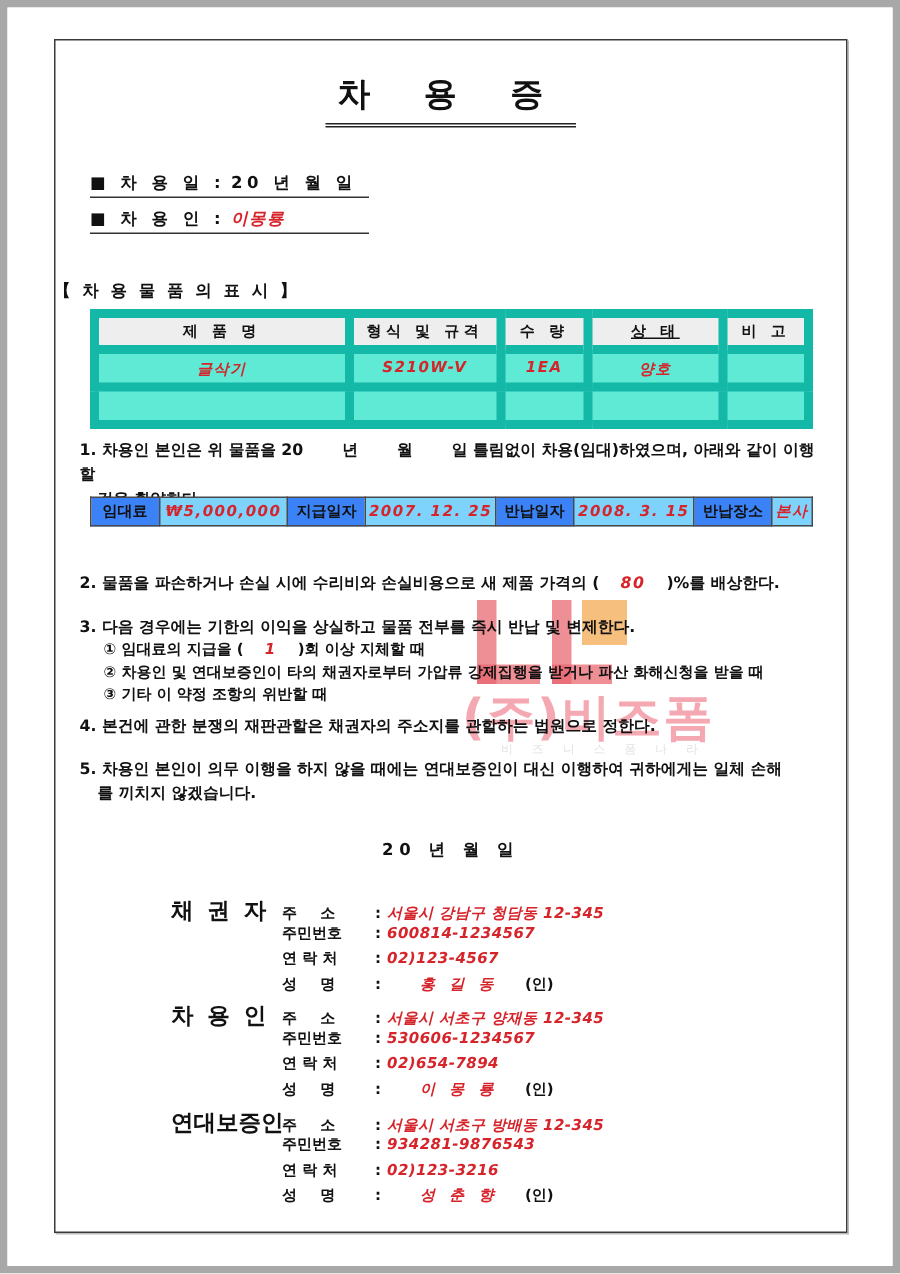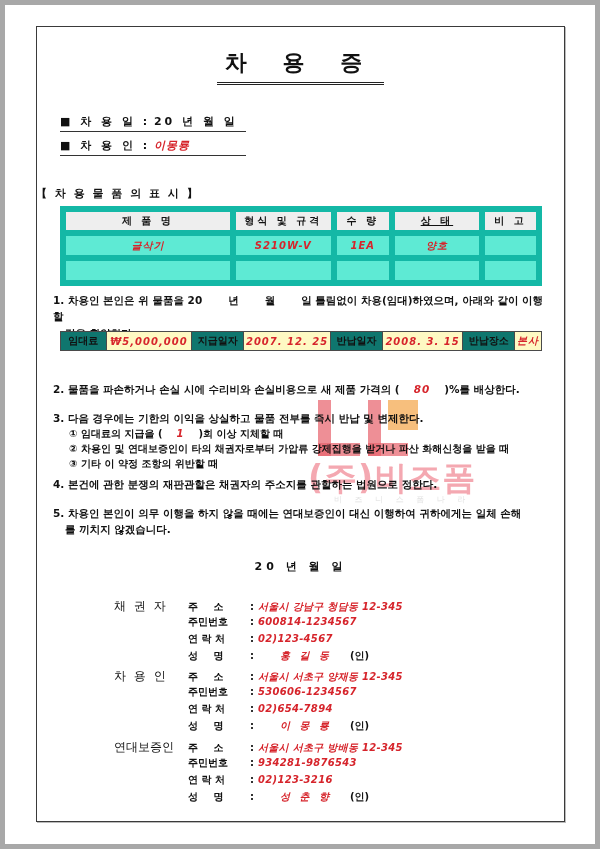--- a/index.html
+++ b/index.html
@@ -228,26 +228,26 @@
   }
   #fee-table td {
     border: 1px solid #4a4a4a;
     height: 18px;
     font-size: 10px;
     text-align: center;
     padding: 0 2px;
     white-space: nowrap;
   }
   #fee-table td.lbl {
-    background: #0f766e;
+    background: #3b82f6;
     font-weight: bold;
     color: #111;
     letter-spacing: 0px;
   }
-  #fee-table td.val { background: #fef9c3; }
+  #fee-table td.val { background: #7dd3fc; }
 
   
   #closing-date {
     position: absolute;
     top: 533px;
     left: 0;
     width: 529px;
     text-align: center;
     font-size: 11px;
     font-weight: bold;
@@ -269,22 +269,22 @@
   #sig-1 { top: 642px; }
   #sig-2 { top: 713px; }
 
   .sig-row {
     display: flex;
     align-items: baseline;
     height: 17px;
   }
   .sig-party {
     width: 74px;
-    font-weight: normal;
-    font-size: 12px;
+    font-weight: bold;
+    font-size: 15px;
     letter-spacing: 2px;
     color: #111;
     white-space: nowrap;
   }
   .sig-party.tight { letter-spacing: 0px; }
   .sig-key {
     width: 62px;
     font-weight: bold;
     font-size: 10px;
     color: #111;

